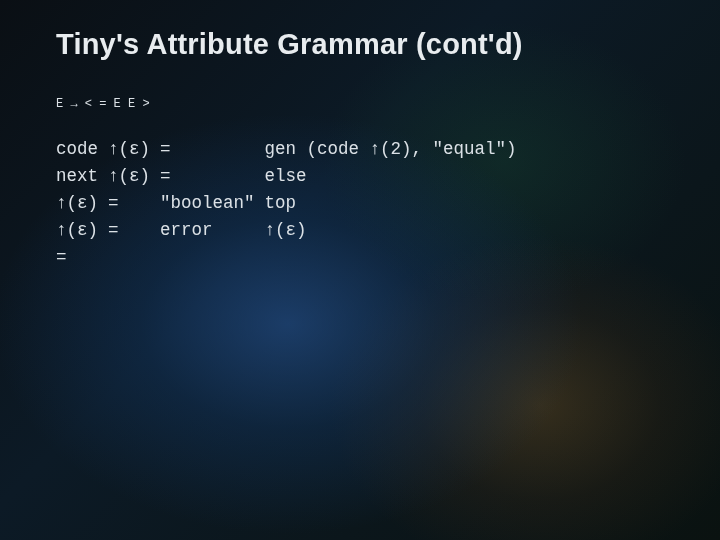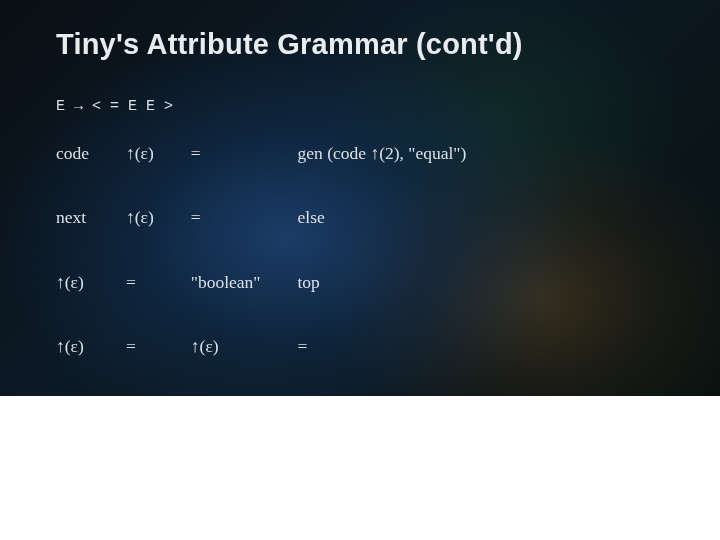--- a/index.html
+++ b/index.html
@@ -6,54 +6,53 @@
     margin: 0;
     padding: 0;
     width: 720px;
     height: 540px;
     overflow: hidden;
     font-family: Arial, Helvetica, sans-serif;
   }
   .slide {
     position: relative;
     width: 720px;
-    height: 396px;
+    height: 540px;
     background:
       radial-gradient(ellipse 420px 300px at 40% 60%, rgba(40,90,160,0.55) 0%, rgba(20,60,110,0.35) 35%, rgba(10,30,50,0.0) 70%),
       radial-gradient(ellipse 300px 240px at 75% 75%, rgba(180,120,40,0.25) 0%, rgba(100,60,20,0.15) 40%, rgba(0,0,0,0) 70%),
       radial-gradient(ellipse 260px 200px at 70% 30%, rgba(30,100,60,0.22) 0%, rgba(0,0,0,0) 70%),
       linear-gradient(135deg, #0a0f14 0%, #0c1a26 40%, #0a1210 100%);
     box-sizing: border-box;
     padding: 28px 46px 36px 56px;
   }
   .title {
     color: #e8ecef;
     font-size: 29px;
     font-weight: bold;
     margin: 0 0 34px 0;
     letter-spacing: 0.2px;
   }
   .codeblock {
     font-family: "Courier New", Courier, monospace;
-    font-size: 15px;
+    font-size: 12px;
     line-height: 1.55;
     color: #dbe1e6;
     white-space: pre;
   }
   .attr-grid {
-    font-family: Liberation Serif, serif;
+    font-family: Liberation Mono, monospace;
     font-size: 17.5px;
     line-height: 1.55;
     color: #dbe1e6;
     display: grid;
     grid-template-columns: max-content max-content max-content 1fr;
     column-gap: 10px;
     row-gap: 0;
     margin-top: 22px;
-    gap: 37px;
   }
   .attr-grid > span {
     white-space: pre;
   }
   .rhs {
     white-space: pre;
   }
 </style>
 </head>
 <body>
@@ -75,16 +74,17 @@
 
     <span>else</span>
     <span>↑(ε)</span>
     <span>=</span>
     <span class="rhs">"boolean"</span>
 
     <span>top</span>
     <span>↑(ε)</span>
     <span>=</span>
 
+    <span>error</span>
     <span>↑(ε)</span>
     <span>=</span>
   </div>
 </div>
 
 </body></html>

